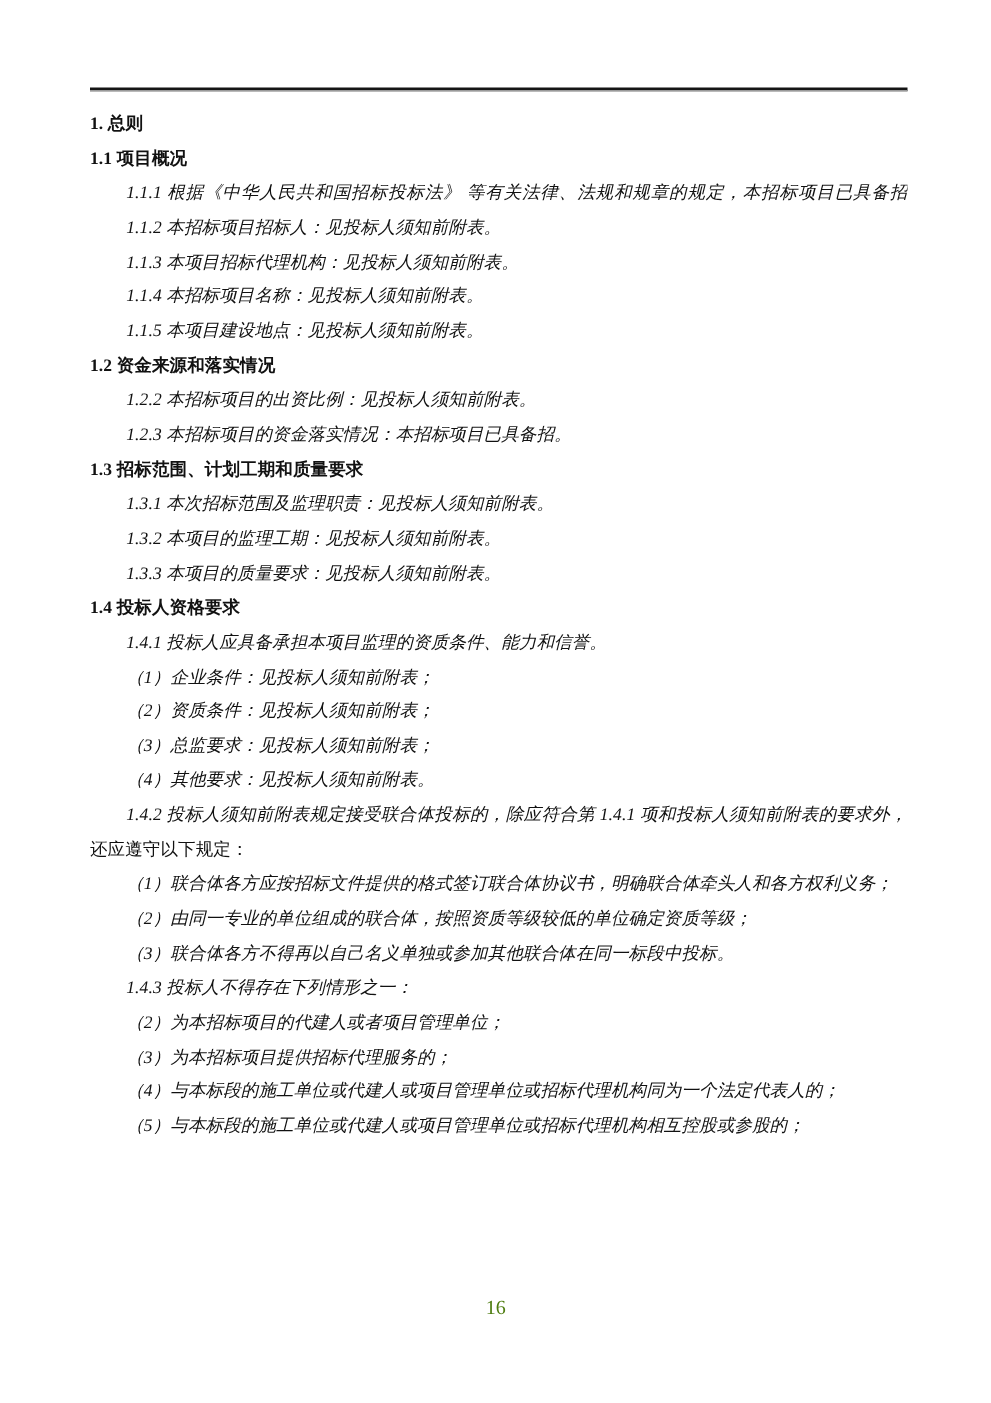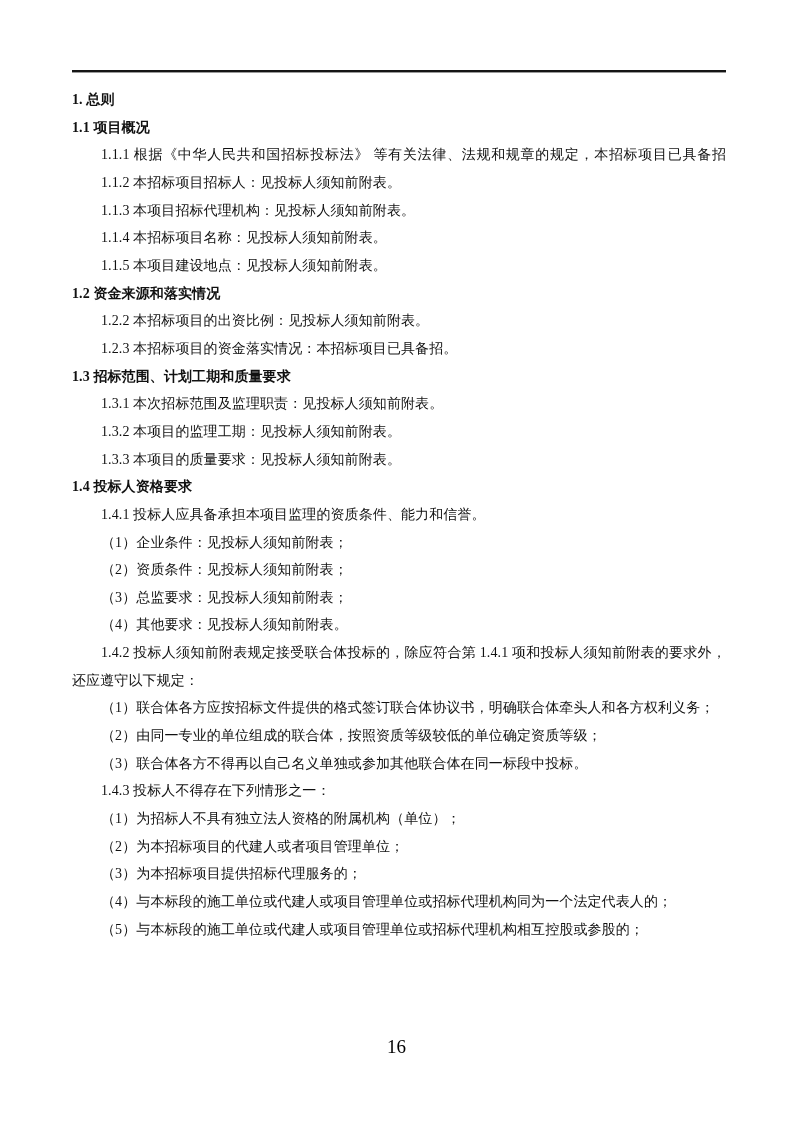--- a/index.html
+++ b/index.html
@@ -35,39 +35,40 @@
     line-height: 27.67px;
     letter-spacing: 0.1px;
   }
   .line {
     white-space: nowrap;
     height: 27.67px;
     text-align: left;
   }
   .line.indent {
     padding-left: 29px;
+    font-style: italic;
   }
   .line.fill {
     white-space: normal;
     text-align: justify;
     text-align-last: justify;
     overflow: hidden;
   }
   .h1 .line, .h2 .line {
     font-weight: bold;
   }
   .footer {
     position: absolute;
     top: 1038px;
     left: 0;
     width: 793px;
     text-align: center;
-    font-size: 19px;
+    font-size: 16px;
     line-height: 18px;
-    color: #000000;
+    color: #4d7c0f;
   }
 </style>
 </head>
 <body>
 
 <div class="page">
 
   <div class="header-rule"></div>
 
   <div class="content">
@@ -141,23 +142,20 @@
       <div class="body">
         <div class="line indent">（2）由同一专业的单位组成的联合体，按照资质等级较低的单位确定资质等级；</div>
       </div>
       <div class="body">
         <div class="line indent">（3）联合体各方不得再以自己名义单独或参加其他联合体在同一标段中投标。</div>
       </div>
       <div class="body">
         <div class="line indent">1.4.3 投标人不得存在下列情形之一：</div>
       </div>
       <div class="body">
-        <div class="line indent">（1）为招标人不具有独立法人资格的附属机构（单位）；</div>
-      </div>
-      <div class="body">
         <div class="line indent">（2）为本招标项目的代建人或者项目管理单位；</div>
       </div>
       <div class="body">
         <div class="line indent">（3）为本招标项目提供招标代理服务的；</div>
       </div>
       <div class="body">
         <div class="line indent">（4）与本标段的施工单位或代建人或项目管理单位或招标代理机构同为一个法定代表人的；</div>
       </div>
       <div class="body">
         <div class="line indent">（5）与本标段的施工单位或代建人或项目管理单位或招标代理机构相互控股或参股的；</div>

